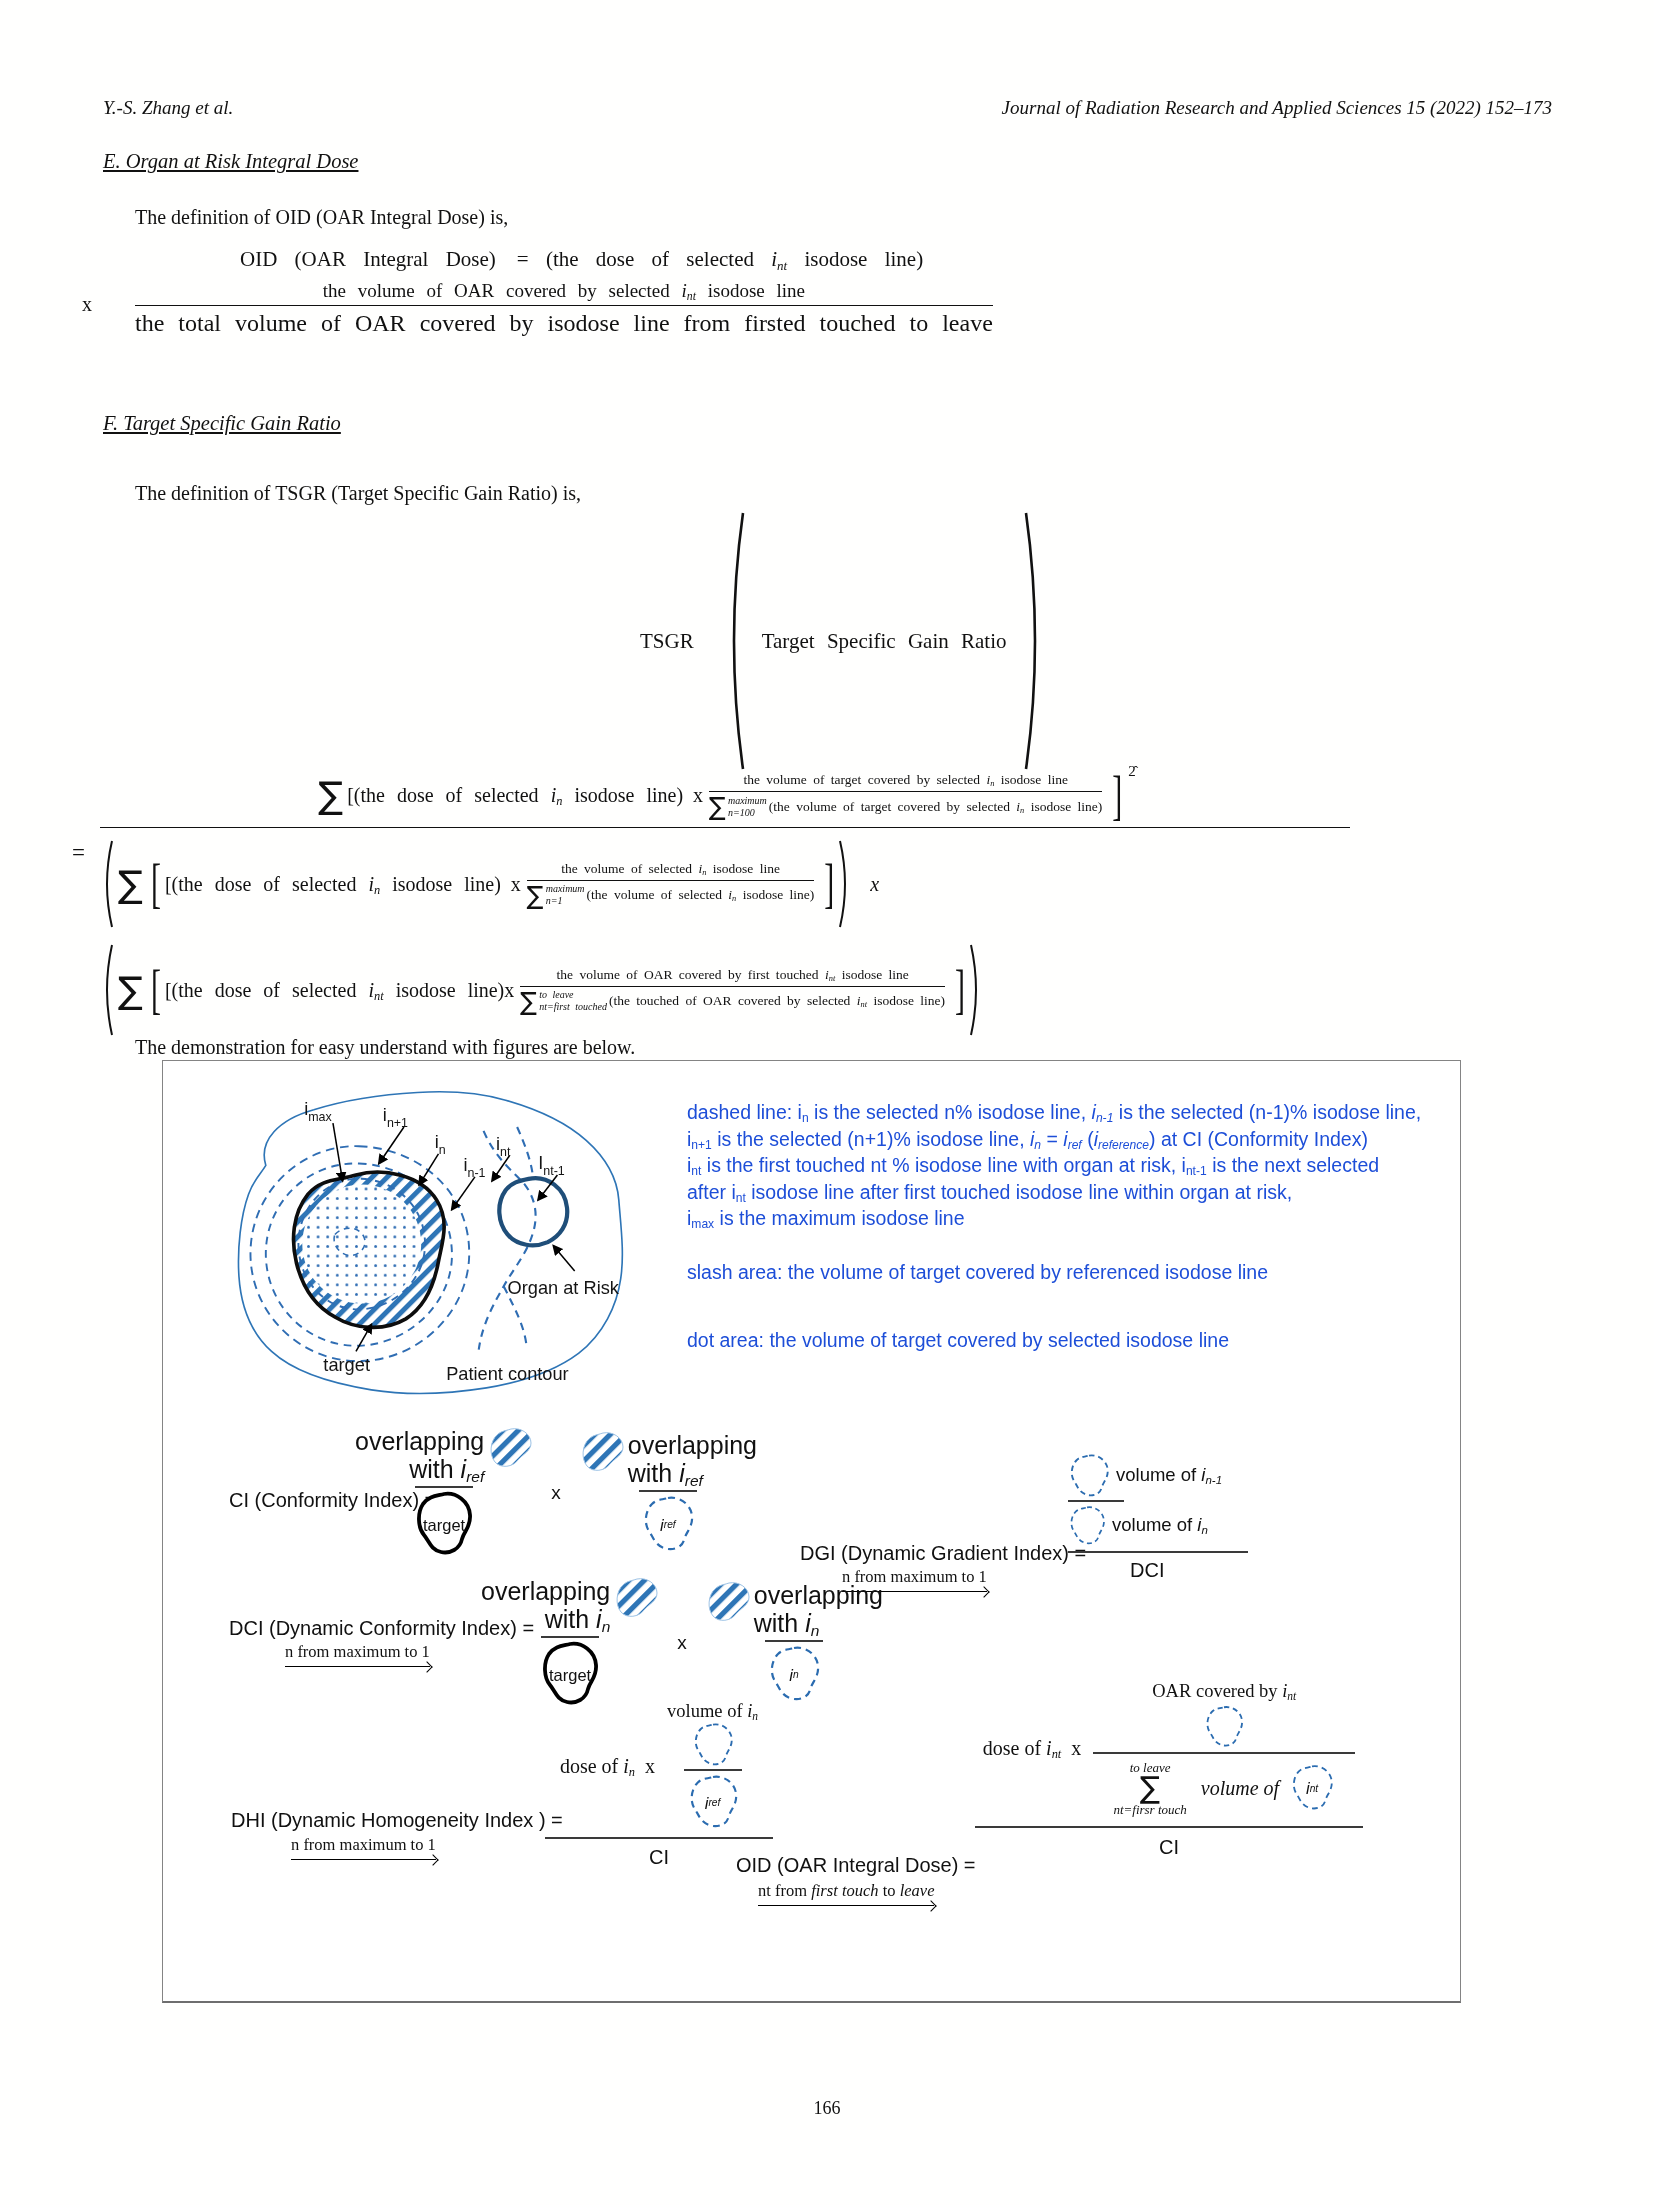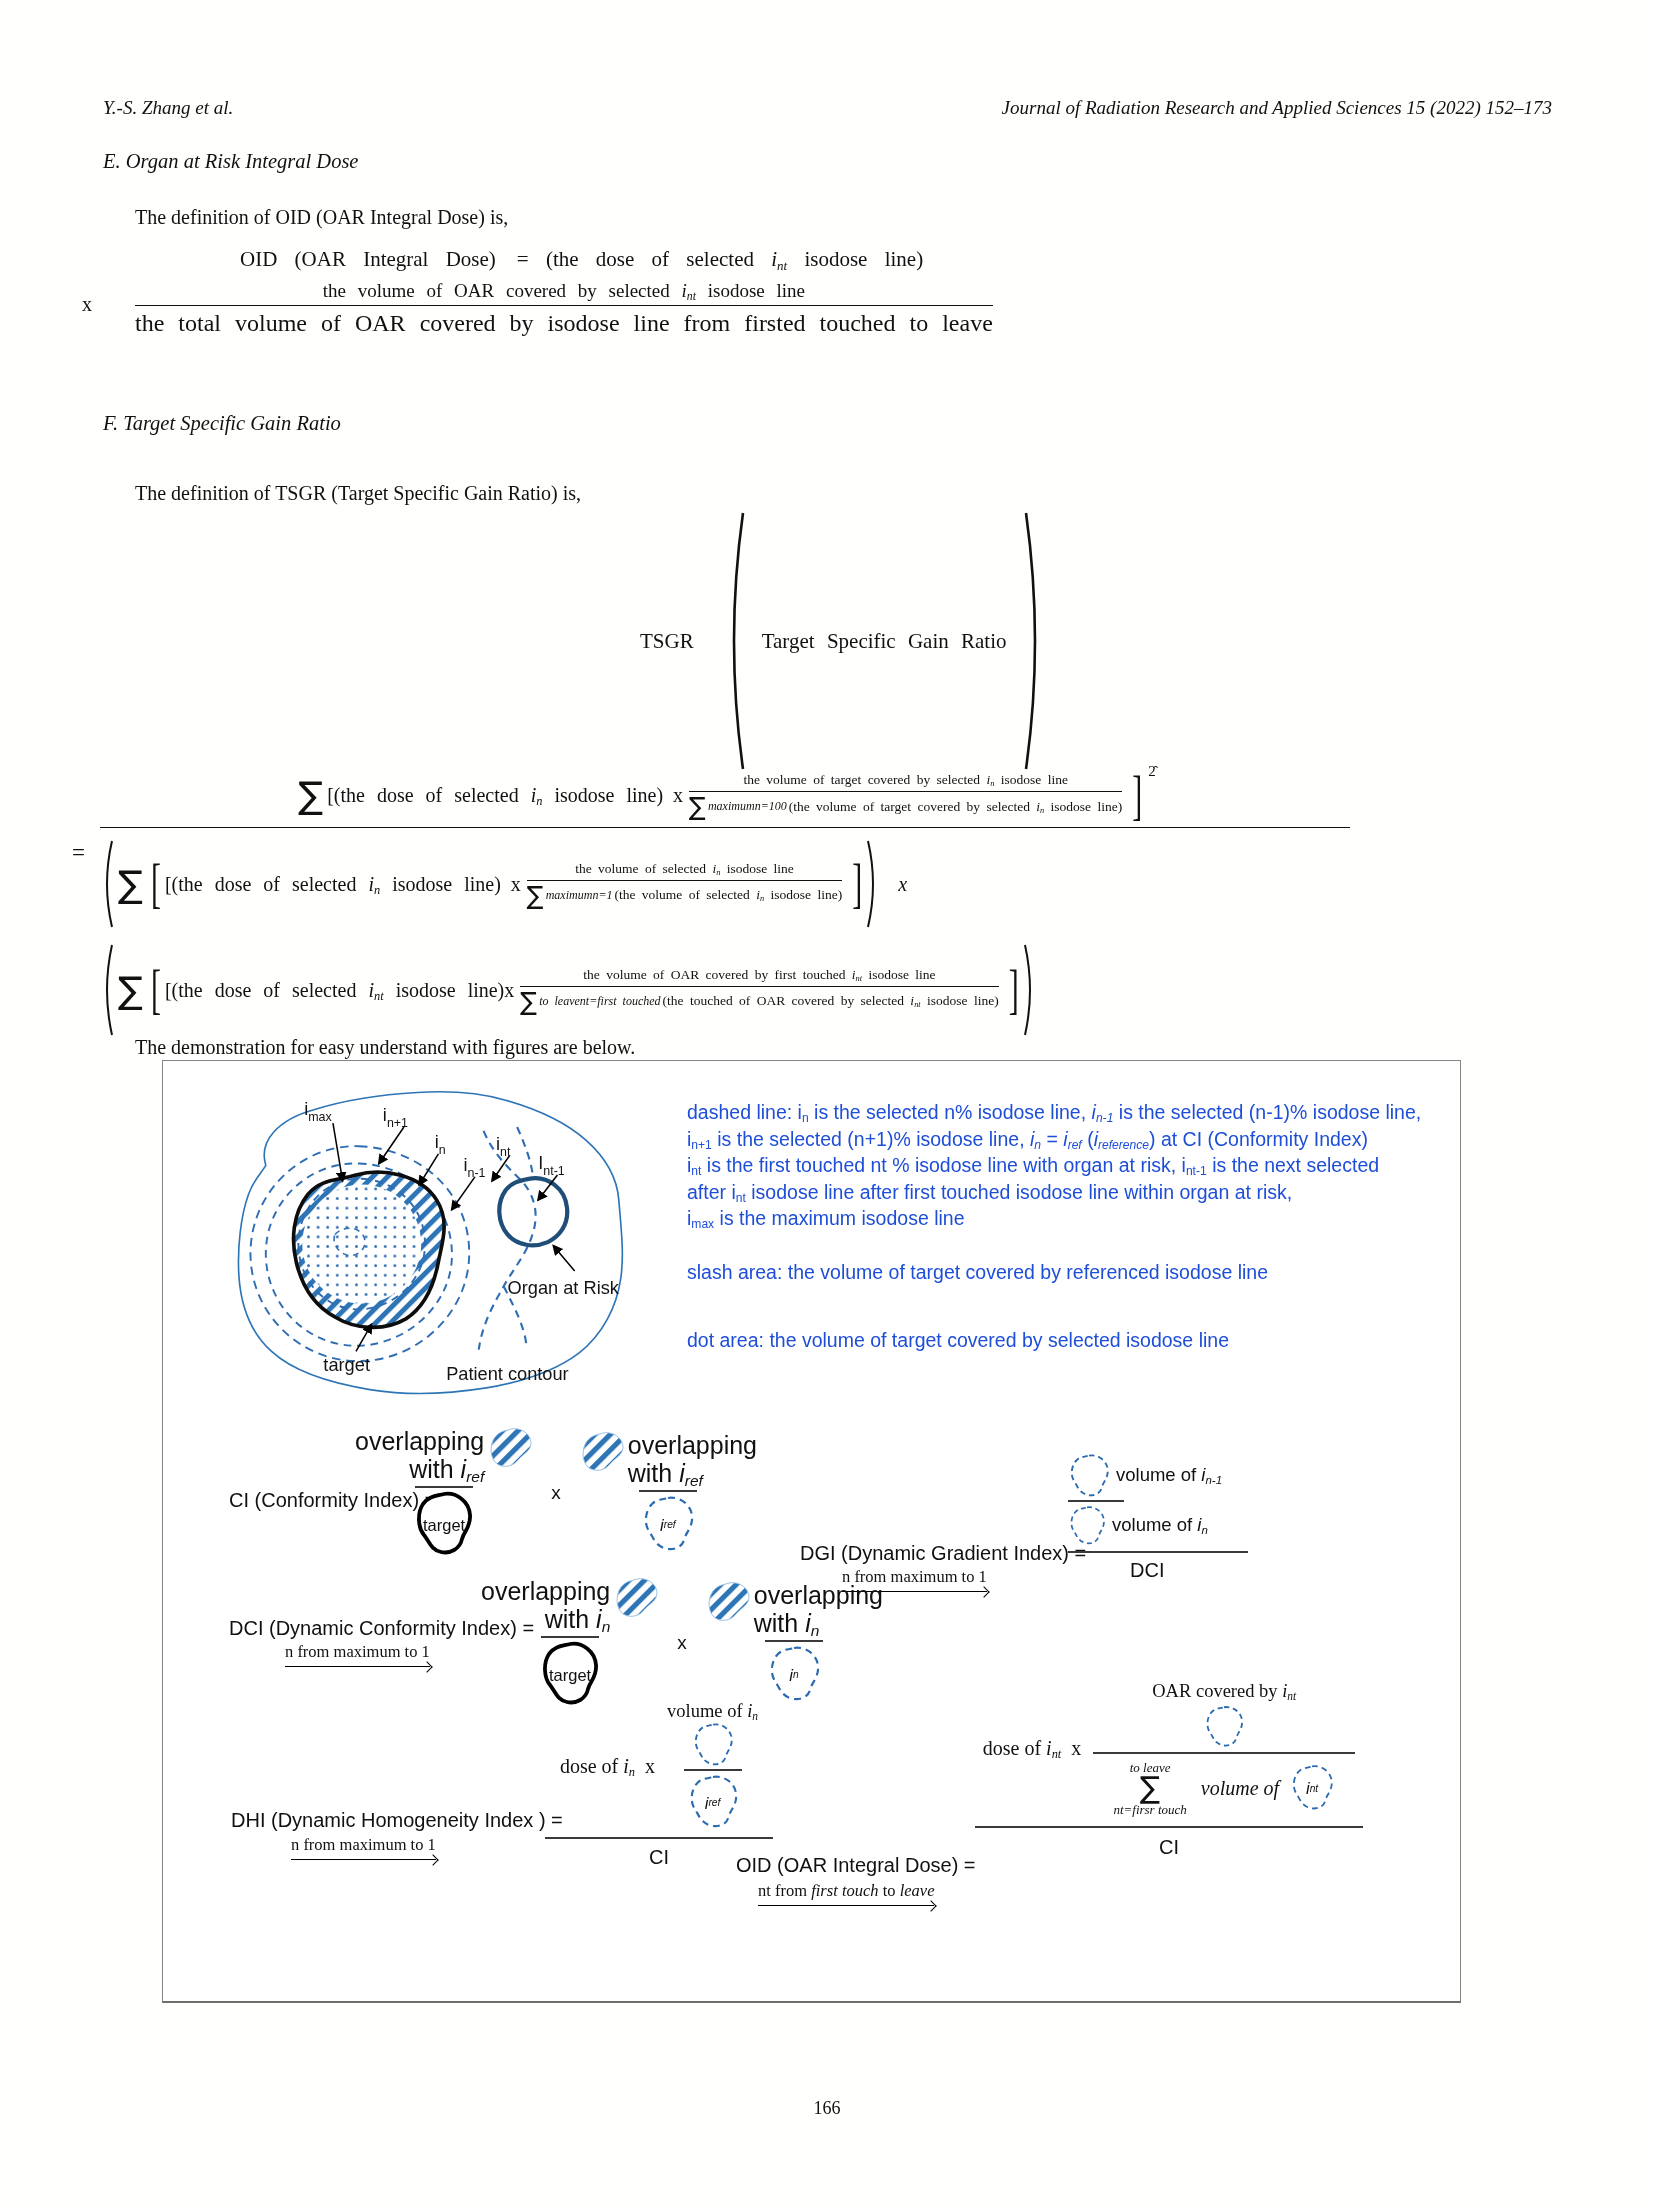--- a/index.html
+++ b/index.html
@@ -1,21 +1,21 @@
 <!DOCTYPE html>
 <html><head>
 <meta charset="utf-8">
 <style>
   html,body{margin:0;padding:0;background:#e8e8e8;}
   #page{position:relative;width:1654px;height:2205px;background:#fffffe;margin:0 auto;
         font-family:"Liberation Serif",serif;color:#111;overflow:hidden;}
   .abs{position:absolute;}
   
   .hdr{font-style:italic;font-size:19px;white-space:nowrap;}
-  .sechead{font-style:italic;font-size:20.5px;white-space:nowrap;}
+  .sechead{font-style:italic;font-size:20.5px;white-space:nowrap;text-decoration:underline;}
   .body20{font-size:20px;white-space:nowrap;}
   .m20{font-size:20px;white-space:nowrap;}
   .m21{font-size:21px;white-space:nowrap;} .ws7{word-spacing:7px;} .ws12{word-spacing:12px;}
   sub{font-size:62%;line-height:0;vertical-align:-0.28em;}
   .ital{font-style:italic;}
   
   .hfrac{display:flex;flex-direction:column;align-items:center;}
   .hfrac .fn{font-size:19px;word-spacing:7px;white-space:nowrap;padding-bottom:3px;}
   .hfrac .fd{font-size:24px;word-spacing:8px;white-space:nowrap;border-top:1.7px solid #111;padding-top:4px;}
   
@@ -27,21 +27,21 @@
   .mf-num{display:flex;align-items:center;margin-bottom:8px;}
   .mf-den{border-top:1.8px solid #111;width:100%;padding-top:10px;display:flex;flex-direction:column;gap:12px;}
   .denrow{display:flex;align-items:center;}
   .bigsig{font-family:"DejaVu Sans",sans-serif;font-size:37px;line-height:1;margin:0 4px;}
   .sqb{display:inline-block;transform:scaleY(1.85);font-size:30px;font-weight:400;margin:0 4px;}
   .ifrac{display:inline-flex;flex-direction:column;align-items:center;font-size:13.5px;margin:0 6px;white-space:nowrap;}
   .ifrac .ifn{padding:0 14px 3px;word-spacing:3px;}
   .ifrac .ifd{border-top:1.3px solid #111;padding-top:2px;display:flex;align-items:center;word-spacing:3px;}
   .sumi{display:inline-flex;align-items:center;margin-right:2px;}
   .sumi .sg{font-family:"DejaVu Sans",sans-serif;font-size:25px;line-height:1;}
-  .sumi .lims{display:inline-flex;flex-direction:row;font-size:12px;font-style:italic;line-height:1.2;margin-left:2px;text-align:left;}
+  .sumi .lims{display:inline-flex;flex-direction:column;font-size:10px;font-style:italic;line-height:1.2;margin-left:2px;text-align:left;}
   .sup2{font-size:15px;position:relative;top:-24px;margin-left:2px;}
   .mp{flex:0 0 auto;}
   
   #figbox{left:162px;top:1060px;width:1297px;height:940px;border:1px solid #848484;border-bottom:2px solid #6e6e6e;
           font-family:"Liberation Sans",sans-serif;background:#fff;}
   .fg{position:absolute;}
   .leg{font-size:19.5px;line-height:26.5px;white-space:nowrap;color:#1d4ed8;}
   .lab20{font-size:20px;white-space:nowrap;}
   .den20{font-size:20px;}
   .cap19{font-size:18.5px;white-space:nowrap;line-height:1.15;}

